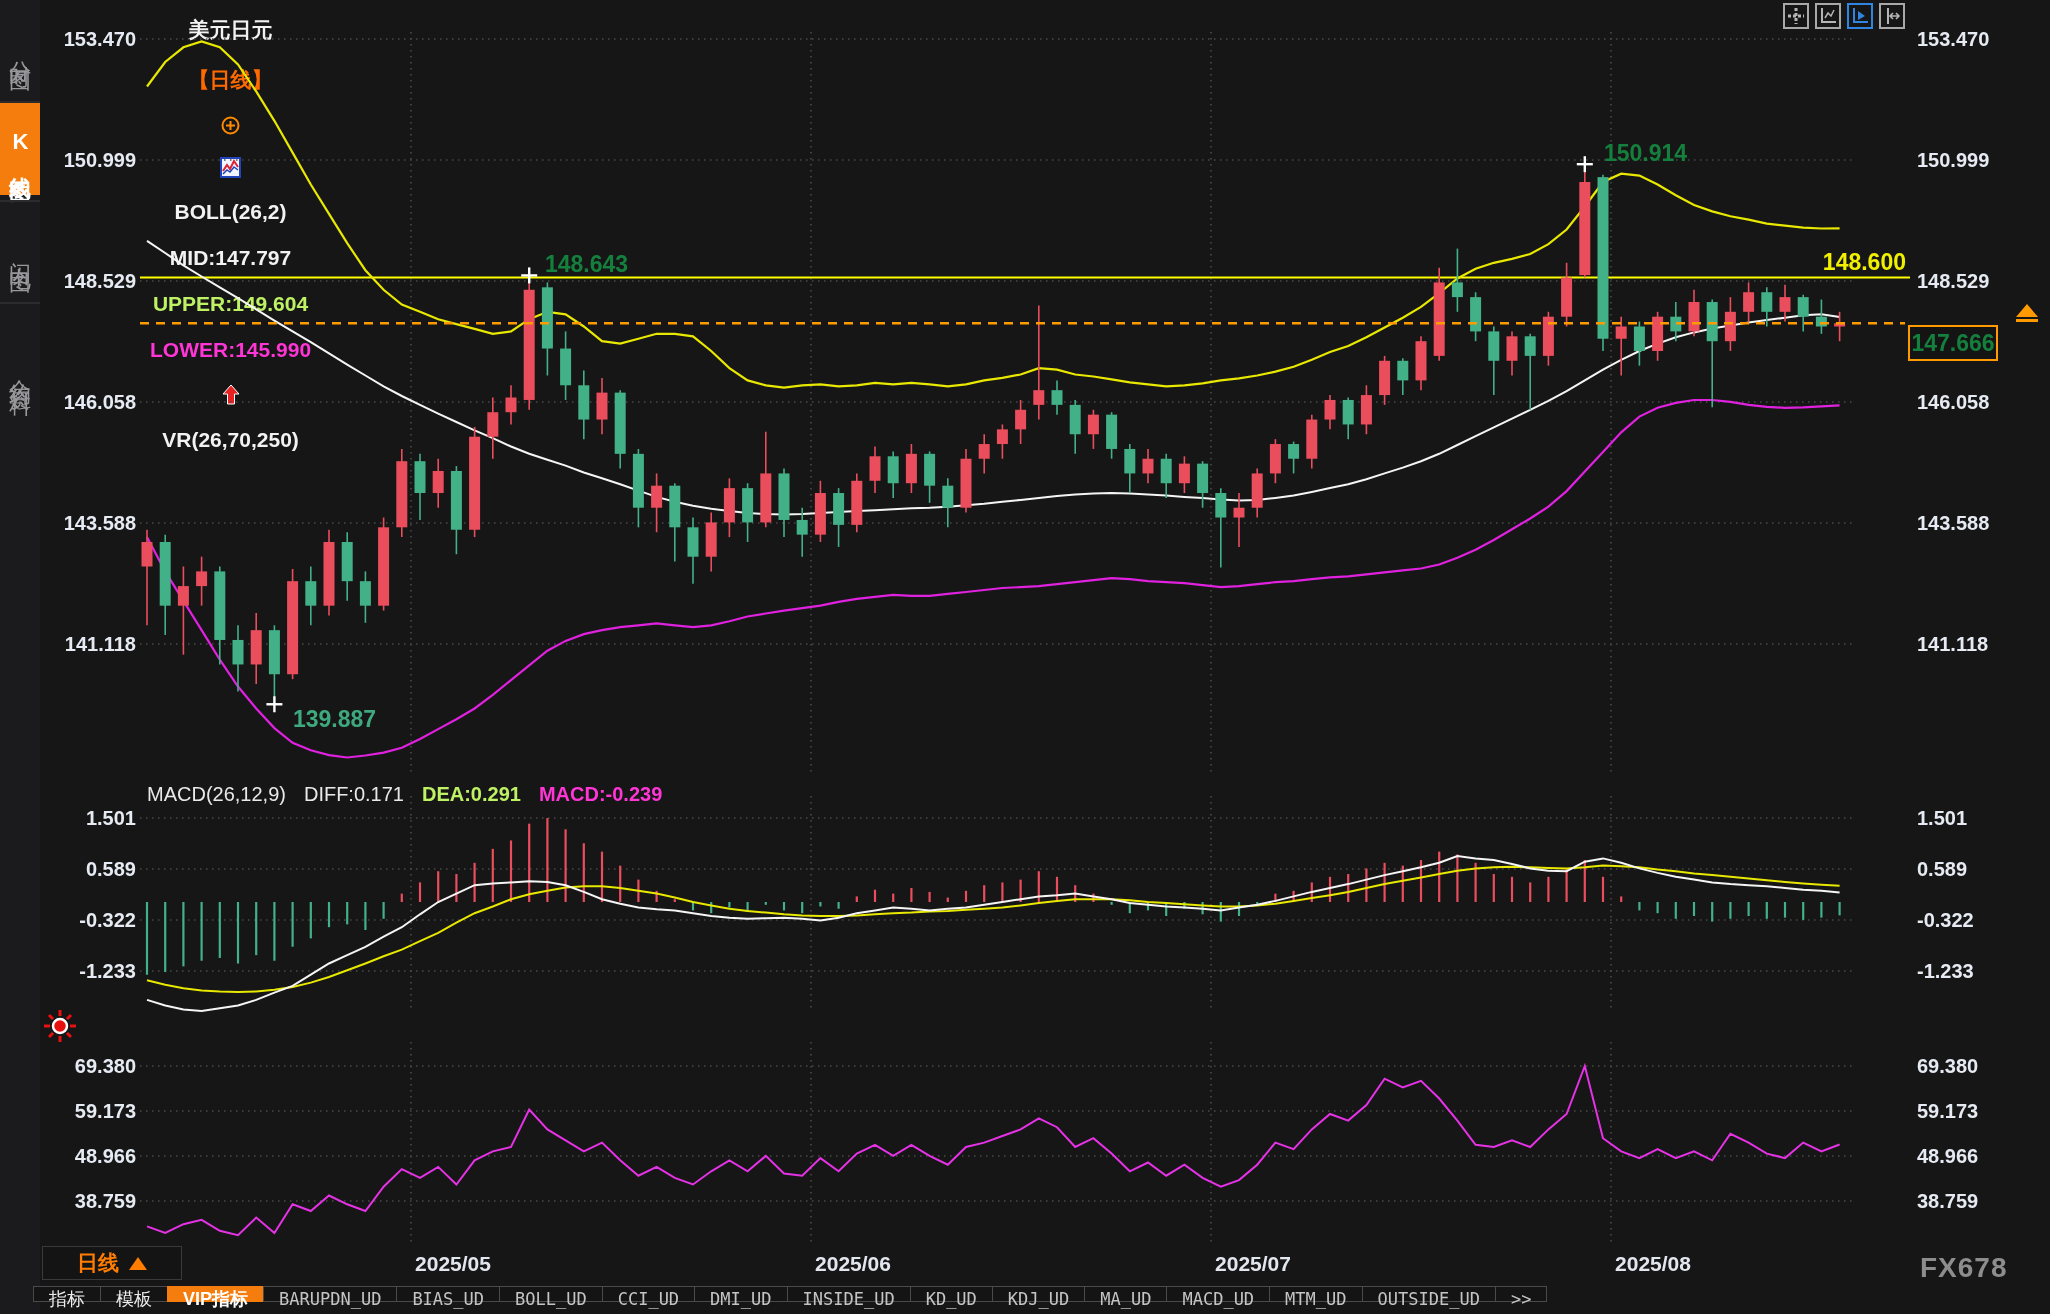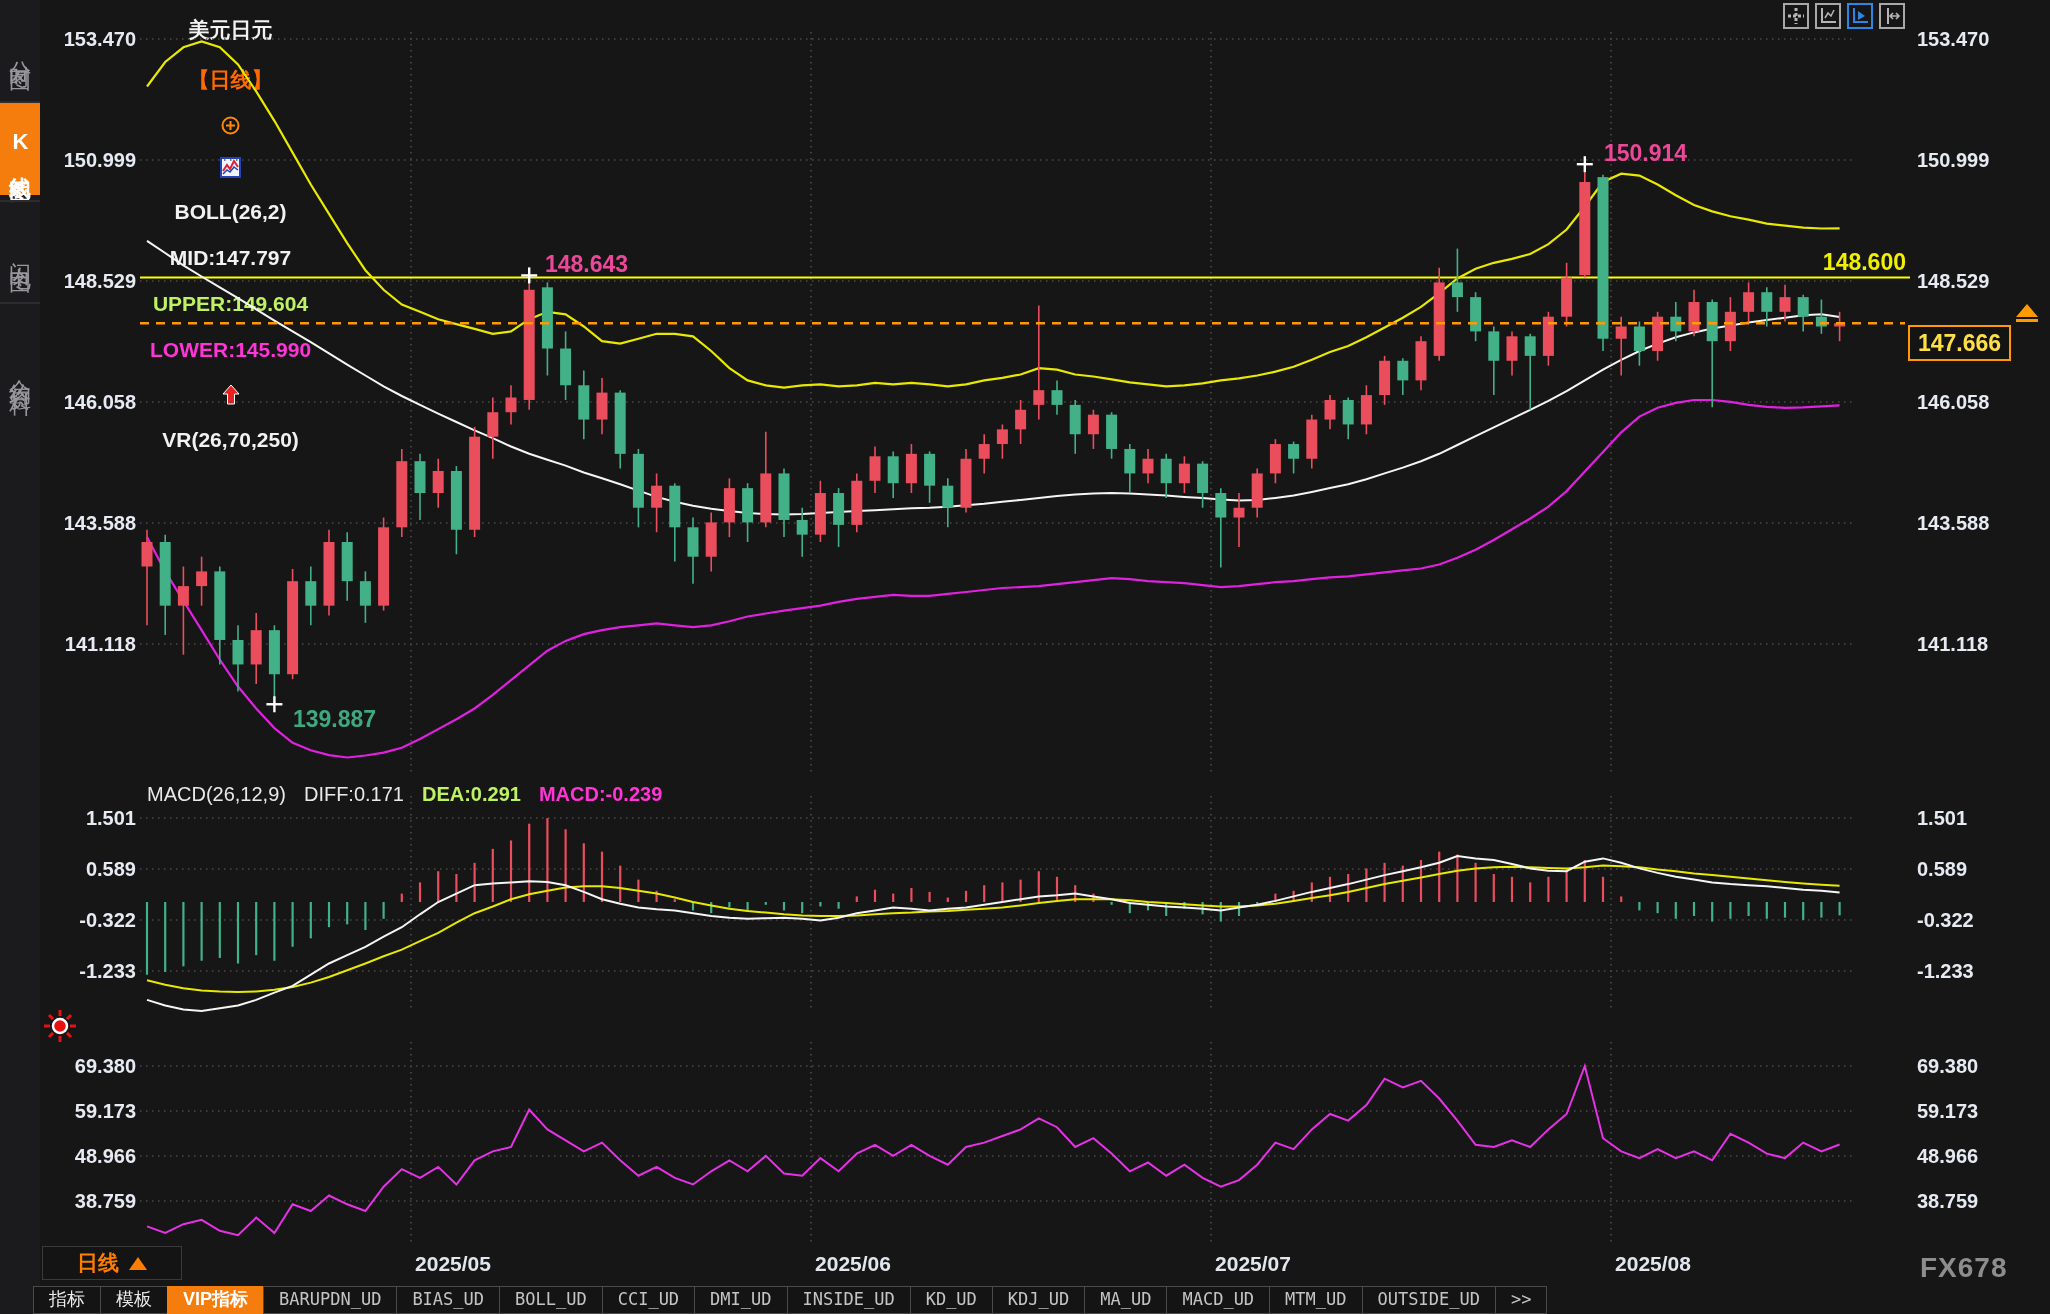--- a/index.html
+++ b/index.html
@@ -19,39 +19,39 @@
   .c-white{color:#f2f2f2;} .c-orange{color:#ff6a00;} .c-yellow{color:#bef264;}
   .c-magenta{color:#ff35d6;} .c-dim{color:#d6d6d6;font-weight:400;}
   .hicon{display:inline-flex;align-items:center;justify-content:center;}
   
   #tool-icons{position:absolute;left:1783px;top:3px;display:flex;gap:6px;}
   .ticon{width:26px;height:26px;border:2px solid #a9a9a9;box-sizing:border-box;
          display:flex;align-items:center;justify-content:center;cursor:pointer;background:#161616;}
   .ticon.active{border-color:#2f86e0;}
   
   .anno{position:absolute;font-size:23px;font-weight:700;white-space:nowrap;}
-  .anno-red{color:#ec4899;} .anno-green{color:#3ea97e;} .anno-yellow{color:#f0f000;}
-  #price-tag{position:absolute;left:1908px;top:325px;width:103px;height:36px;border:2px solid #ff9a00;
-             background:#141414;color:#fde047;font-size:23px;font-weight:700;
+  .anno-red{color:#15803d;} .anno-green{color:#3ea97e;} .anno-yellow{color:#f0f000;}
+  #price-tag{position:absolute;left:1908px;top:325px;width:90px;height:36px;border:2px solid #ff9a00;
+             background:#141414;color:#15803d;font-size:23px;font-weight:700;
              display:flex;align-items:center;justify-content:center;box-sizing:border-box;}
   #price-marker{position:absolute;left:2016px;top:304px;width:24px;height:20px;}
   #price-marker .tri{width:0;height:0;border-left:11px solid transparent;border-right:11px solid transparent;
                      border-bottom:13px solid #ff9a00;}
   #price-marker .base{width:22px;height:3px;background:#ff9a00;margin-top:2px;}
   
   .ind-hdr{position:absolute;left:147px;display:flex;gap:18px;font-size:20px;font-weight:600;white-space:nowrap;}
   
   #period-box{position:absolute;left:42px;top:1246px;width:140px;height:34px;border:1px solid #3a3a3a;
               box-sizing:border-box;display:flex;align-items:center;justify-content:center;gap:10px;
               color:#ff7d00;font-size:21px;font-weight:700;cursor:pointer;background:#141414;}
   #period-box .tri-up{width:0;height:0;border-left:9px solid transparent;border-right:9px solid transparent;
               border-bottom:13px solid #ff7d00;}
   #watermark{position:absolute;left:1920px;top:1252px;font-size:28px;font-weight:700;color:#8d8d8d;letter-spacing:1px;}
   
-  #tabbar{position:absolute;left:34px;top:1286px;height:28px;display:flex;background:#fde047;}
+  #tabbar{position:absolute;left:34px;top:1286px;height:16px;display:flex;background:#fde047;}
   .tab{border:1px solid #4a4a4a;margin-left:-1px;padding:0 15px;line-height:25px;font-size:18px;
        color:#ececec;background:#141414;cursor:pointer;white-space:nowrap;}
   .tab.dim{color:#c4c4c4;font-family:"DejaVu Sans Mono","Liberation Mono",monospace;font-size:17px;}
   .tab.active{background:#f57d0d;border-color:#f57d0d;color:#ffffff;font-weight:700;}
   #sun-icon{position:absolute;left:42px;top:1008px;}
   svg text{font-family:"Liberation Sans","DejaVu Sans",sans-serif;}
 </style>
 </head>
 <body>
 

